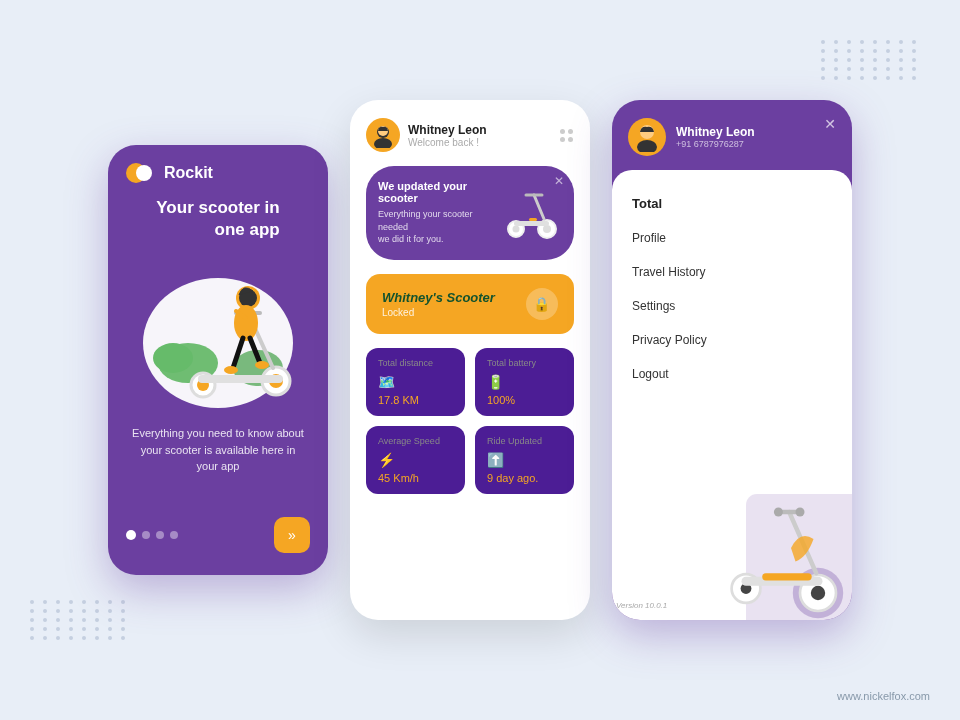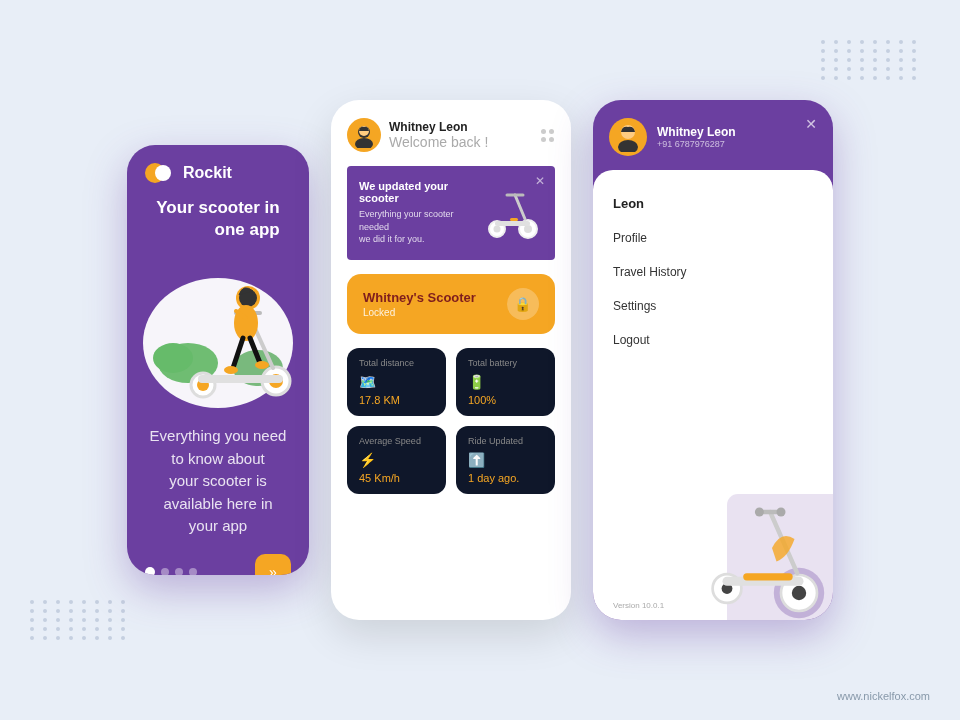--- a/index.html
+++ b/index.html
@@ -40,21 +40,21 @@
 
     .screens-container {
       display: flex;
       gap: 22px;
       align-items: center;
       justify-content: center;
     }
 
     
     .screen1 {
-      width: 182px;
+      width: 220px;
       height: 430px;
       background: #6b3fa0;
       border-radius: 28px;
       display: flex;
       flex-direction: column;
       align-items: center;
       padding: 18px 18px 22px;
       position: relative;
       overflow: hidden;
       box-shadow: 0 15px 40px rgba(107,63,160,0.35);
@@ -108,21 +108,21 @@
       position: relative;
       margin-bottom: 12px;
     }
     
     .screen1-illustration svg {
       width: 100%;
       height: 100%;
     }
     .screen1-subtitle {
       color: rgba(255,255,255,0.85);
-      font-size: 15px;
+      font-size: 11px;
       text-align: center;
       line-height: 1.5;
       margin-bottom: 16px;
     }
     .screen1-footer {
       display: flex;
       align-items: center;
       justify-content: space-between;
       width: 100%;
       margin-top: auto;
@@ -193,38 +193,38 @@
     .avatar-small svg {
       width: 26px;
       height: 26px;
     }
     .user-name {
       font-size: 12px;
       font-weight: 700;
       color: #222;
     }
     .user-sub {
-      font-size: 14px;
+      font-size: 10px;
       color: #aaa;
     }
     .menu-dots {
       display: flex;
       flex-wrap: wrap;
       width: 14px;
       gap: 3px;
     }
     .menu-dot {
       width: 5px;
       height: 5px;
       border-radius: 50%;
       background: #ccc;
     }
     .update-card {
       background: #6b3fa0;
-      border-radius: 4px;
+      border-radius: 28px;
       padding: 14px 12px;
       display: flex;
       align-items: center;
       gap: 10px;
       margin-bottom: 14px;
       position: relative;
       overflow: hidden;
     }
     .update-card-close {
       position: absolute;
@@ -258,23 +258,24 @@
       background: #f5a623;
       border-radius: 14px;
       padding: 14px 16px;
       display: flex;
       align-items: center;
       justify-content: space-between;
       margin-bottom: 14px;
       cursor: pointer;
     }
     .scooter-name {
-      color: #7f1d1d;
+      color: #14532d;
       font-size: 13px;
       font-weight: 700;
+      font-style: italic;
     }
     .scooter-status {
       color: rgba(255,255,255,0.85);
       font-size: 10px;
       margin-top: 2px;
     }
     .lock-icon-circle {
       width: 32px;
       height: 32px;
       background: rgba(255,255,255,0.25);
@@ -284,21 +285,21 @@
       justify-content: center;
       color: white;
       font-size: 14px;
     }
     .stats-grid {
       display: grid;
       grid-template-columns: 1fr 1fr;
       gap: 10px;
     }
     .stat-card {
-      background: #0f172a;
+      background: #4c1d95;
       border-radius: 12px;
       padding: 10px 12px;
     }
     .stat-label {
       font-size: 9px;
       color: #888;
       margin-bottom: 6px;
     }
     .stat-icon {
       font-size: 14px;
@@ -388,23 +389,24 @@
       width: 160px;
       height: 180px;
     }
     .scooter-bg-illustration svg {
       width: 100%;
       height: 100%;
     }
     .version-text {
       position: absolute;
       bottom: 10px;
-      left: 20px;
+      left: 4px;
       font-size: 8px;
       color: #aaa;
+      font-style: italic;
     }
   </style>
 </head>
 <body>
 
 <div class="dot-pattern dot-top-right">
   <div class="dot"></div>
     <div class="dot"></div>
     <div class="dot"></div>
     <div class="dot"></div>
@@ -613,21 +615,21 @@
         <div class="stat-value">100%</div>
       </div>
       <div class="stat-card">
         <div class="stat-label">Average Speed</div>
         <div class="stat-icon">⚡</div>
         <div class="stat-value">45 Km/h</div>
       </div>
       <div class="stat-card">
         <div class="stat-label">Ride Updated</div>
         <div class="stat-icon">⬆️</div>
-        <div class="stat-value">1 day ago.</div>
+        <div class="stat-value">9 day ago.</div>
       </div>
     </div>
   </div>
 
   <div class="screen3">
     <div class="screen3-top">
       <div class="avatar-med">
         <svg viewBox="0 0 30 30" xmlns="http://www.w3.org/2000/svg">
           <circle cx="15" cy="10" r="7" fill="#ffcc80"></circle>
           <path d="M8 10 Q9 4 15 5 Q21 4 22 10" fill="#333"></path>
@@ -635,24 +637,25 @@
         </svg>
       </div>
       <div>
         <div class="s3-user-name">Whitney Leon</div>
         <div class="s3-user-phone">+91 6787976287</div>
       </div>
       <span class="screen3-close">✕</span>
     </div>
 
     <div class="screen3-menu">
-      <div class="menu-item active">Leon</div>
+      <div class="menu-item active">Total</div>
       <div class="menu-item">Profile</div>
       <div class="menu-item">Travel History</div>
       <div class="menu-item">Settings</div>
+      <div class="menu-item">Privacy Policy</div>
       <div class="menu-item">Logout</div>
 
       <div class="scooter-bg-illustration">
         <svg viewBox="0 0 160 200" xmlns="http://www.w3.org/2000/svg">
 
           <rect x="40" y="60" width="130" height="160" rx="12" fill="#6b3fa0" opacity="0.15"></rect>
 
           <circle cx="120" cy="170" r="28" fill="#6b3fa0" opacity="0.3"></circle>
           <circle cx="120" cy="170" r="20" fill="white" stroke="#ddd" stroke-width="3"></circle>
           <circle cx="120" cy="170" r="8" fill="#444"></circle>

